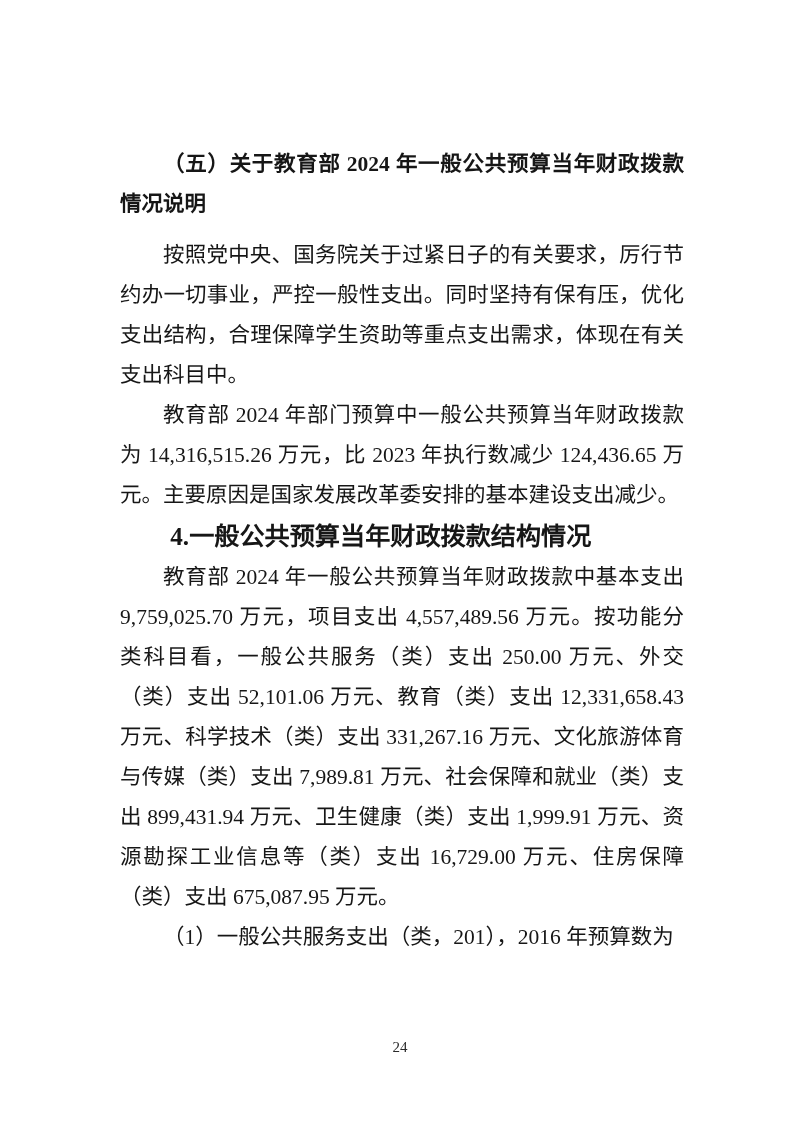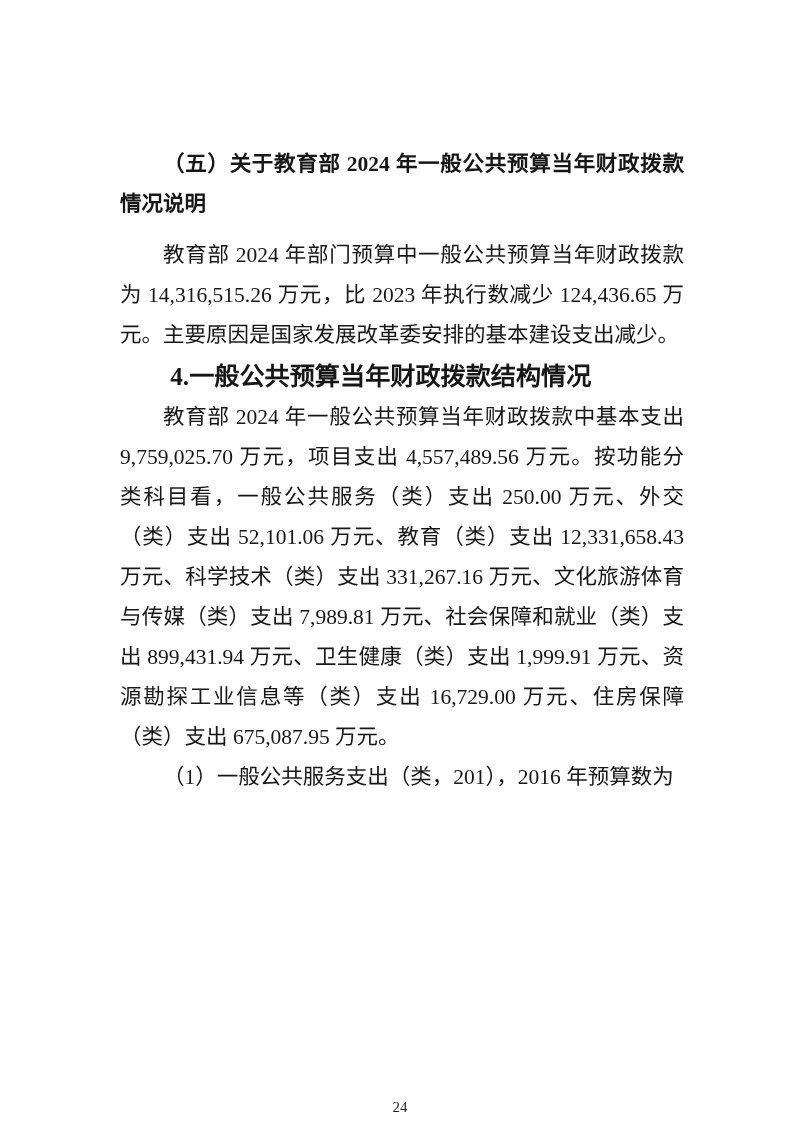--- a/index.html
+++ b/index.html
@@ -39,36 +39,37 @@
   .sub-heading {
     font-weight: bold;
     text-indent: 2em;
     margin: 0;
   }
   .mt-lg { margin-top: 13px; }
   .mt-sm { margin-top: 2px; }
   .mt-md { margin-top: 10px; }
   .page-number {
     position: absolute;
-    top: 1096px;
+    top: 1036px;
     left: 0;
     width: 100%;
     text-align: center;
     font-size: 15px;
     line-height: 22px;
     color: #2a2a2a;
   }
 </style>
 </head>
 <body>
 
 <div class="page">
 
   <h2 class="doc-title">（五）关于教育部 2024 年一般公共预算当年财政拨款情况说明</h2>
 
+  <p class="para">按照党中央、国务院关于过紧日子的有关要求，厉行节约办一切事业，严控一般性支出。同时坚持有保有压，优化支出结构，合理保障学生资助等重点支出需求，体现在有关支出科目中。</p>
 
 
   <p class="para">教育部 2024 年部门预算中一般公共预算当年财政拨款为 14,316,515.26 万元，比 2023 年执行数减少 124,436.65 万元。主要原因是国家发展改革委安排的基本建设支出减少。</p>
 
   <h3 class="sub-heading mt-sm">4.一般公共预算当年财政拨款结构情况</h3>
 
   <p class="para">教育部 2024 年一般公共预算当年财政拨款中基本支出 9,759,025.70 万元，项目支出 4,557,489.56 万元。按功能分类科目看，一般公共服务（类）支出 250.00 万元、外交（类）支出 52,101.06 万元、教育（类）支出 12,331,658.43 万元、科学技术（类）支出 331,267.16 万元、文化旅游体育与传媒（类）支出 7,989.81 万元、社会保障和就业（类）支出 899,431.94 万元、卫生健康（类）支出 1,999.91 万元、资源勘探工业信息等（类）支出 16,729.00 万元、住房保障（类）支出 675,087.95 万元。</p>
 
 
   <p class="para">（1）一般公共服务支出（类，201），2016 年预算数为</p>

